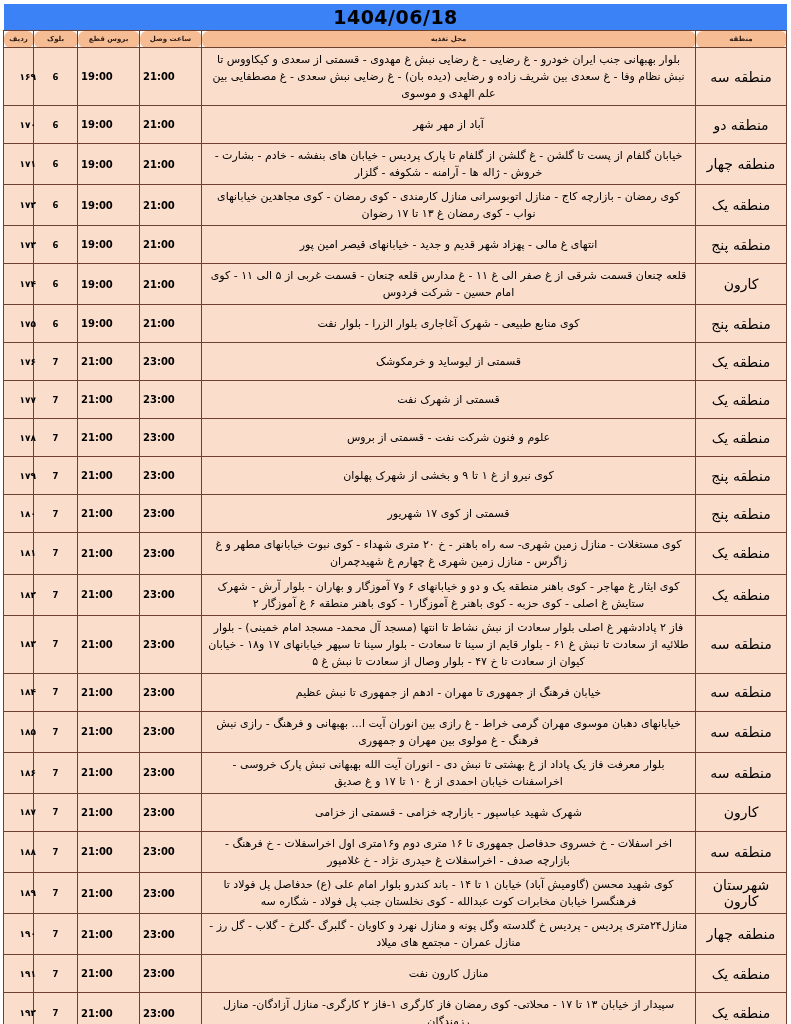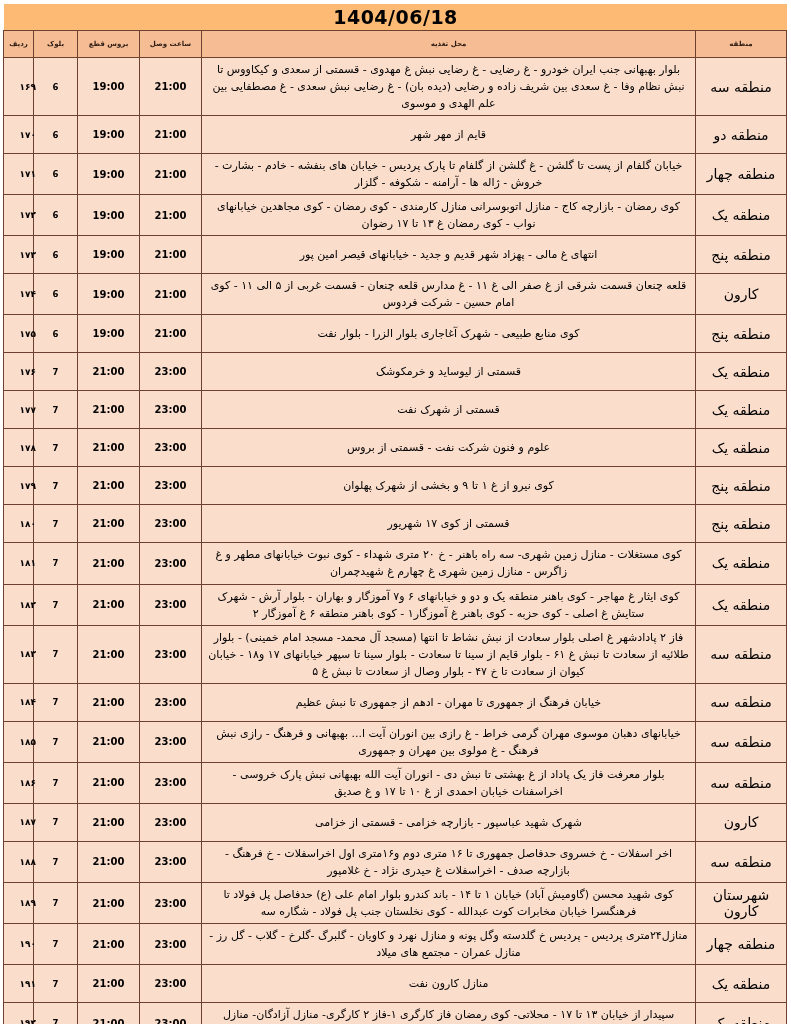--- a/index.html
+++ b/index.html
@@ -24,21 +24,21 @@
     justify-content:center;
     font-size:9.5px;
     font-weight:bold;
     color:#111;
     direction:rtl;
     letter-spacing:0;
     padding:0 6px;
     box-sizing:border-box;
   }
   .banner-date{
-    background:#fdba74;
+    background:#3b82f6;
     height:26px;
     display:flex;
     align-items:center;
     justify-content:center;
     font-size:19px;
     font-weight:bold;
     color:#000;
     font-family:"DejaVu Sans","Liberation Sans",sans-serif;
     letter-spacing:.5px;
   }
@@ -53,40 +53,41 @@
     border:1px solid #6d4030;
     background:#fbddcc;
     padding:2px 3px;
     vertical-align:middle;
     box-sizing:border-box;
   }
   thead th{
     background:#f6bd95;
     font-size:7px;
     font-weight:bold;
-    height:27px;
+    height:17px;
     padding:1px 2px;
     text-align:center;
     color:#2b1a12;
+    border-radius:7px;
   }
   col.c-radif{width:30px;}
   col.c-block{width:44px;}
   col.c-ghat{width:62px;}
   col.c-vasl{width:62px;}
   col.c-mahal{width:494px;}
   col.c-mantaghe{width:91px;}
 
   td.radif,td.block{
     text-align:center;
     font-size:8.5px;
     font-weight:bold;
   }
   td.radif{font-size:9px;padding-left:32px;}
   td.time{
-    text-align:center;
+    text-align:left;
     font-size:10px;
     font-weight:bold;
     font-family:"DejaVu Sans","Liberation Sans",sans-serif;
   }
   td.mahal{
     text-align:center;
     font-size:11px;
     line-height:1.55;
     padding:3px 5px;
   }
@@ -126,21 +127,21 @@
         <tr>
           <td class="mantaghe">منطقه سه</td>
           <td class="mahal">بلوار بهبهانی جنب ایران خودرو - غ رضایی - غ رضایی نبش غ مهدوی - قسمتی از سعدی و کیکاووس تا نبش نظام وفا - غ سعدی بین شریف زاده و رضایی (دیده بان) - غ رضایی نبش سعدی - غ مصطفایی بین علم الهدی و موسوی</td>
           <td class="time">21:00</td>
           <td class="time">19:00</td>
           <td class="block">6</td>
           <td class="radif">۱۶۹</td>
         </tr>
         <tr>
           <td class="mantaghe">منطقه دو</td>
-          <td class="mahal">قایم از مهر شهر</td>
+          <td class="mahal">آباد از مهر شهر</td>
           <td class="time">21:00</td>
           <td class="time">19:00</td>
           <td class="block">6</td>
           <td class="radif">۱۷۰</td>
         </tr>
         <tr>
           <td class="mantaghe">منطقه چهار</td>
           <td class="mahal">خیابان گلفام از پست تا گلشن - غ گلشن از گلفام تا پارک پردیس - خیابان های بنفشه - خادم - بشارت - خروش - ژاله ها - آرامنه - شکوفه - گلزار</td>
           <td class="time">21:00</td>
           <td class="time">19:00</td>

